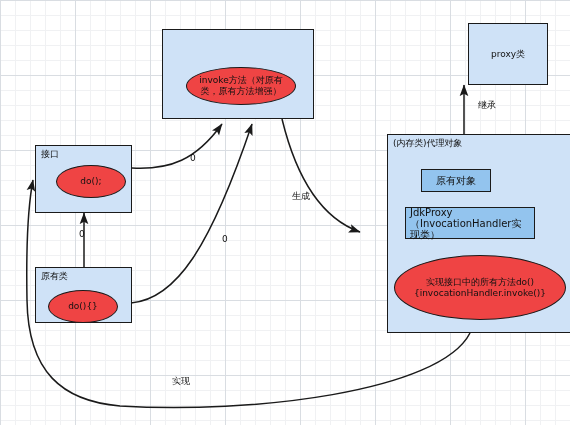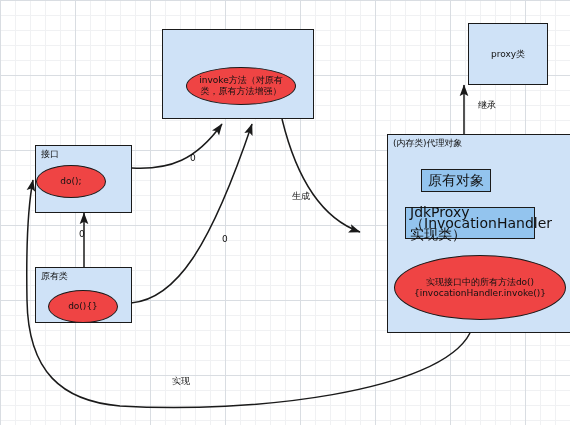--- a/index.html
+++ b/index.html
@@ -67,21 +67,21 @@
   }
   .subbox {
     position: absolute;
     box-sizing: border-box;
     border: 1.6px solid #1a1a1a;
     background: #93c4ee;
     display: flex;
     align-items: center;
     justify-content: center;
     text-align: center;
-    font-size: 14px;
+    font-size: 10px;
     line-height: 11px;
     color: #111111;
     padding: 1px 3px;
   }
   .subbox.left-align {
     justify-content: flex-start;
     text-align: left;
     padding-left: 4px;
   }
   .edge-label {
@@ -127,21 +127,21 @@
   <div class="node" style="left:162px; top:29px; width:152px; height:90px;">
     <div class="ellipse" style="left:23px; top:37px; width:110px; height:38px;">invoke方法（对原有类，原有方法增强）</div>
   </div>
 
   <div class="node plain-box-label" style="left:424px; top:23px; width:80px; height:62px;margin-left:44px;">
     <span>proxy类</span>
   </div>
 
   <div class="node" style="left:35px; top:145px; width:97px; height:68px;padding-left:48px;">
     <div class="node-title">接口</div>
-    <div class="ellipse" style="left:0; top:19px; width:70px; height:33px;">do();</div>
+    <div class="ellipse" style="left:20px; top:19px; width:70px; height:33px;">do();</div>
   </div>
 
   <div class="node" style="left:35px; top:267px; width:97px; height:56px;">
     <div class="node-title">原有类</div>
     <div class="ellipse" style="left:12px; top:22px; width:70px; height:33px;">do(){}</div>
   </div>
 
   <div class="node" style="left:387px; top:134px; width:210px; height:199px;">
     <div class="node-title">(内存类)代理对象</div>
     <div class="subbox" style="left:33px; top:34px; width:70px; height:23px;">原有对象</div>

